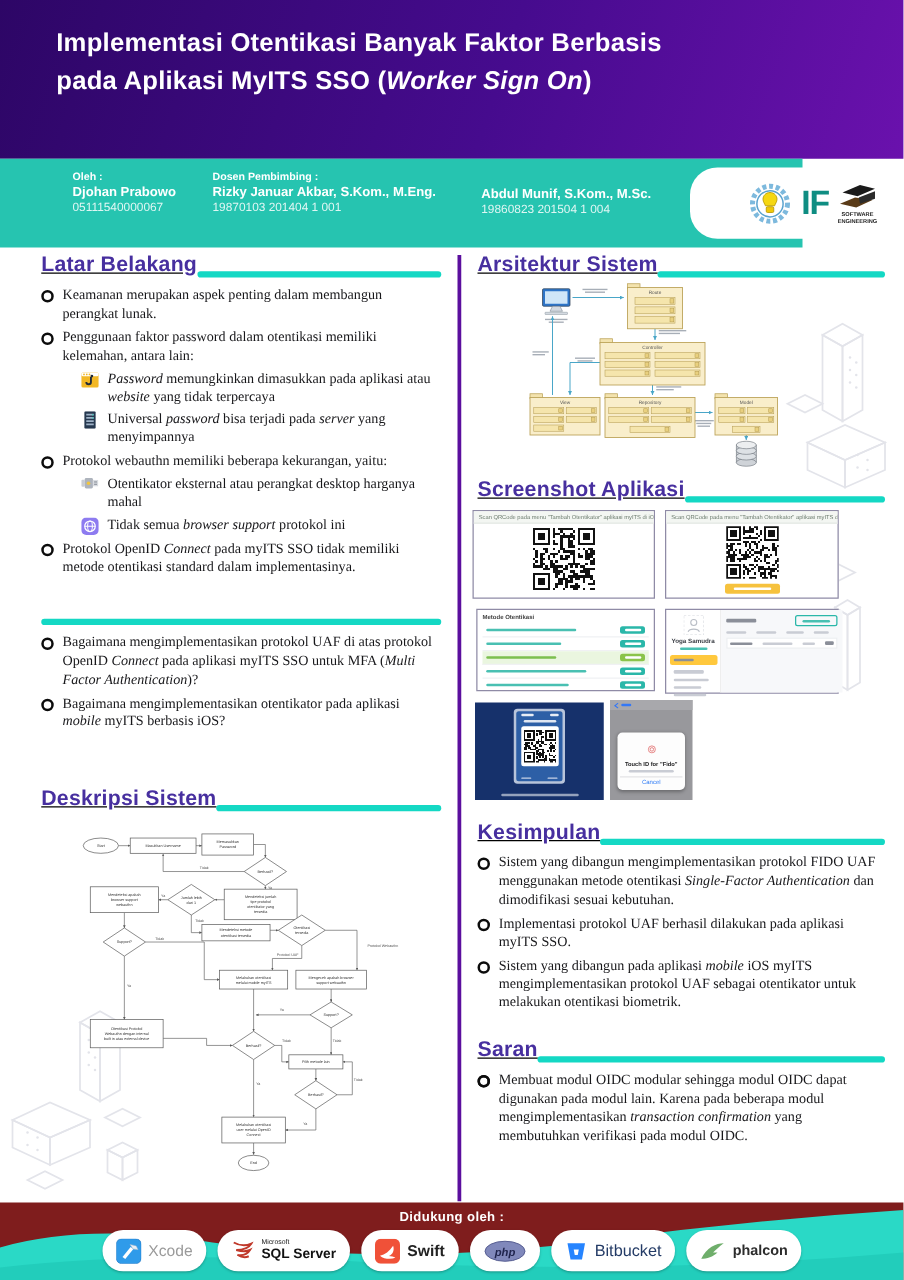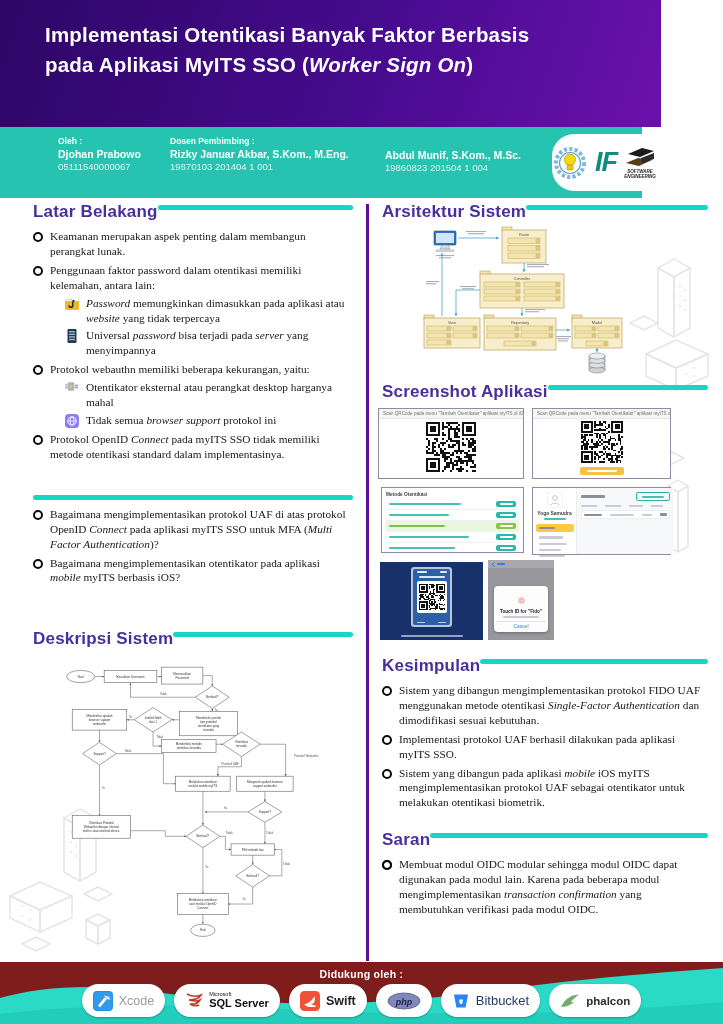--- a/index.html
+++ b/index.html
@@ -1,32 +1,32 @@
 <!DOCTYPE html>
 <html><head>
 <meta charset="utf-8">
 <style>
   html,body{margin:0;padding:0;background:#fff;}
   #page{position:relative;width:723px;height:1024px;overflow:hidden;background:#ffffff;font-family:"Liberation Sans",sans-serif;}
   
-  #hdr{position:absolute;left:0;top:0;width:661px;height:127px;background:linear-gradient(108deg,#2d0666 0%,#460b8e 55%,#6a11ad 100%);}
+  #hdr{position:absolute;left:0;top:0;width:723px;height:127px;background:linear-gradient(108deg,#2d0666 0%,#460b8e 55%,#6a11ad 100%);}
   #hdr .t{position:absolute;left:45px;top:20px;color:#fff;font-size:20.5px;font-weight:800;line-height:30px;letter-spacing:.2px;}
   #hdr i{font-style:italic;}
   
   #band{position:absolute;left:0;top:127px;width:642px;height:71px;background:#26c4b0;color:#fff;}
   .bcol{position:absolute;top:9px;}
   .blab{font-size:8.5px;font-weight:700;margin-bottom:2px;}
   .bname{font-size:10.5px;font-weight:700;margin-bottom:1px;}
   .bnum{font-size:9.5px;color:rgba(255,255,255,.85);}
-  #logobadge{position:absolute;left:552px;top:7px;width:150px;height:57px;background:#fff;border-radius:22px;display:flex;align-items:center;justify-content:flex-start;gap:7px;font-style:italic;}
+  #logobadge{position:absolute;left:552px;top:7px;width:150px;height:57px;background:#fff;border-radius:22px;display:flex;align-items:center;justify-content:flex-end;gap:7px;}
   #iftxt{font-size:27px;font-weight:800;color:#0f8d82;letter-spacing:-1px;}
   .selogo{display:flex;flex-direction:column;align-items:center;}
   .selogo .setxt{font-size:4.5px;font-weight:700;color:#222;line-height:5px;text-align:center;}
   
-  .shead{display:flex;align-items:flex-start;gap:0;margin:0 0 7px 0;}
+  .shead{display:flex;align-items:flex-end;gap:0;margin:0 0 7px 0;text-decoration:underline;}
   .shead h2{margin:0;font-size:17px;font-weight:800;color:#472f9f;letter-spacing:.2px;white-space:nowrap;}
   .sbar{flex:1;height:5px;background:#14d8c4;border-radius:3px;margin-top:3px;}
   
   .blist{list-style:none;margin:2px 0 0 0;padding:0;font-family:"Liberation Serif",serif;font-size:11.3px;color:#17171a;line-height:1.32;}
   .blist>li{position:relative;padding-left:17px;margin-bottom:4px;}
   .ring{position:absolute;left:0;top:3px;width:6px;height:6px;border:2.2px solid #0c0c0c;border-radius:50%;display:inline-block;}
   .sub{display:flex;gap:7px;margin:3px 0 3px 15px;align-items:flex-start;}
   .sub .ic{flex:0 0 14px;margin-top:1px;}
   
   .abs{position:absolute;}

